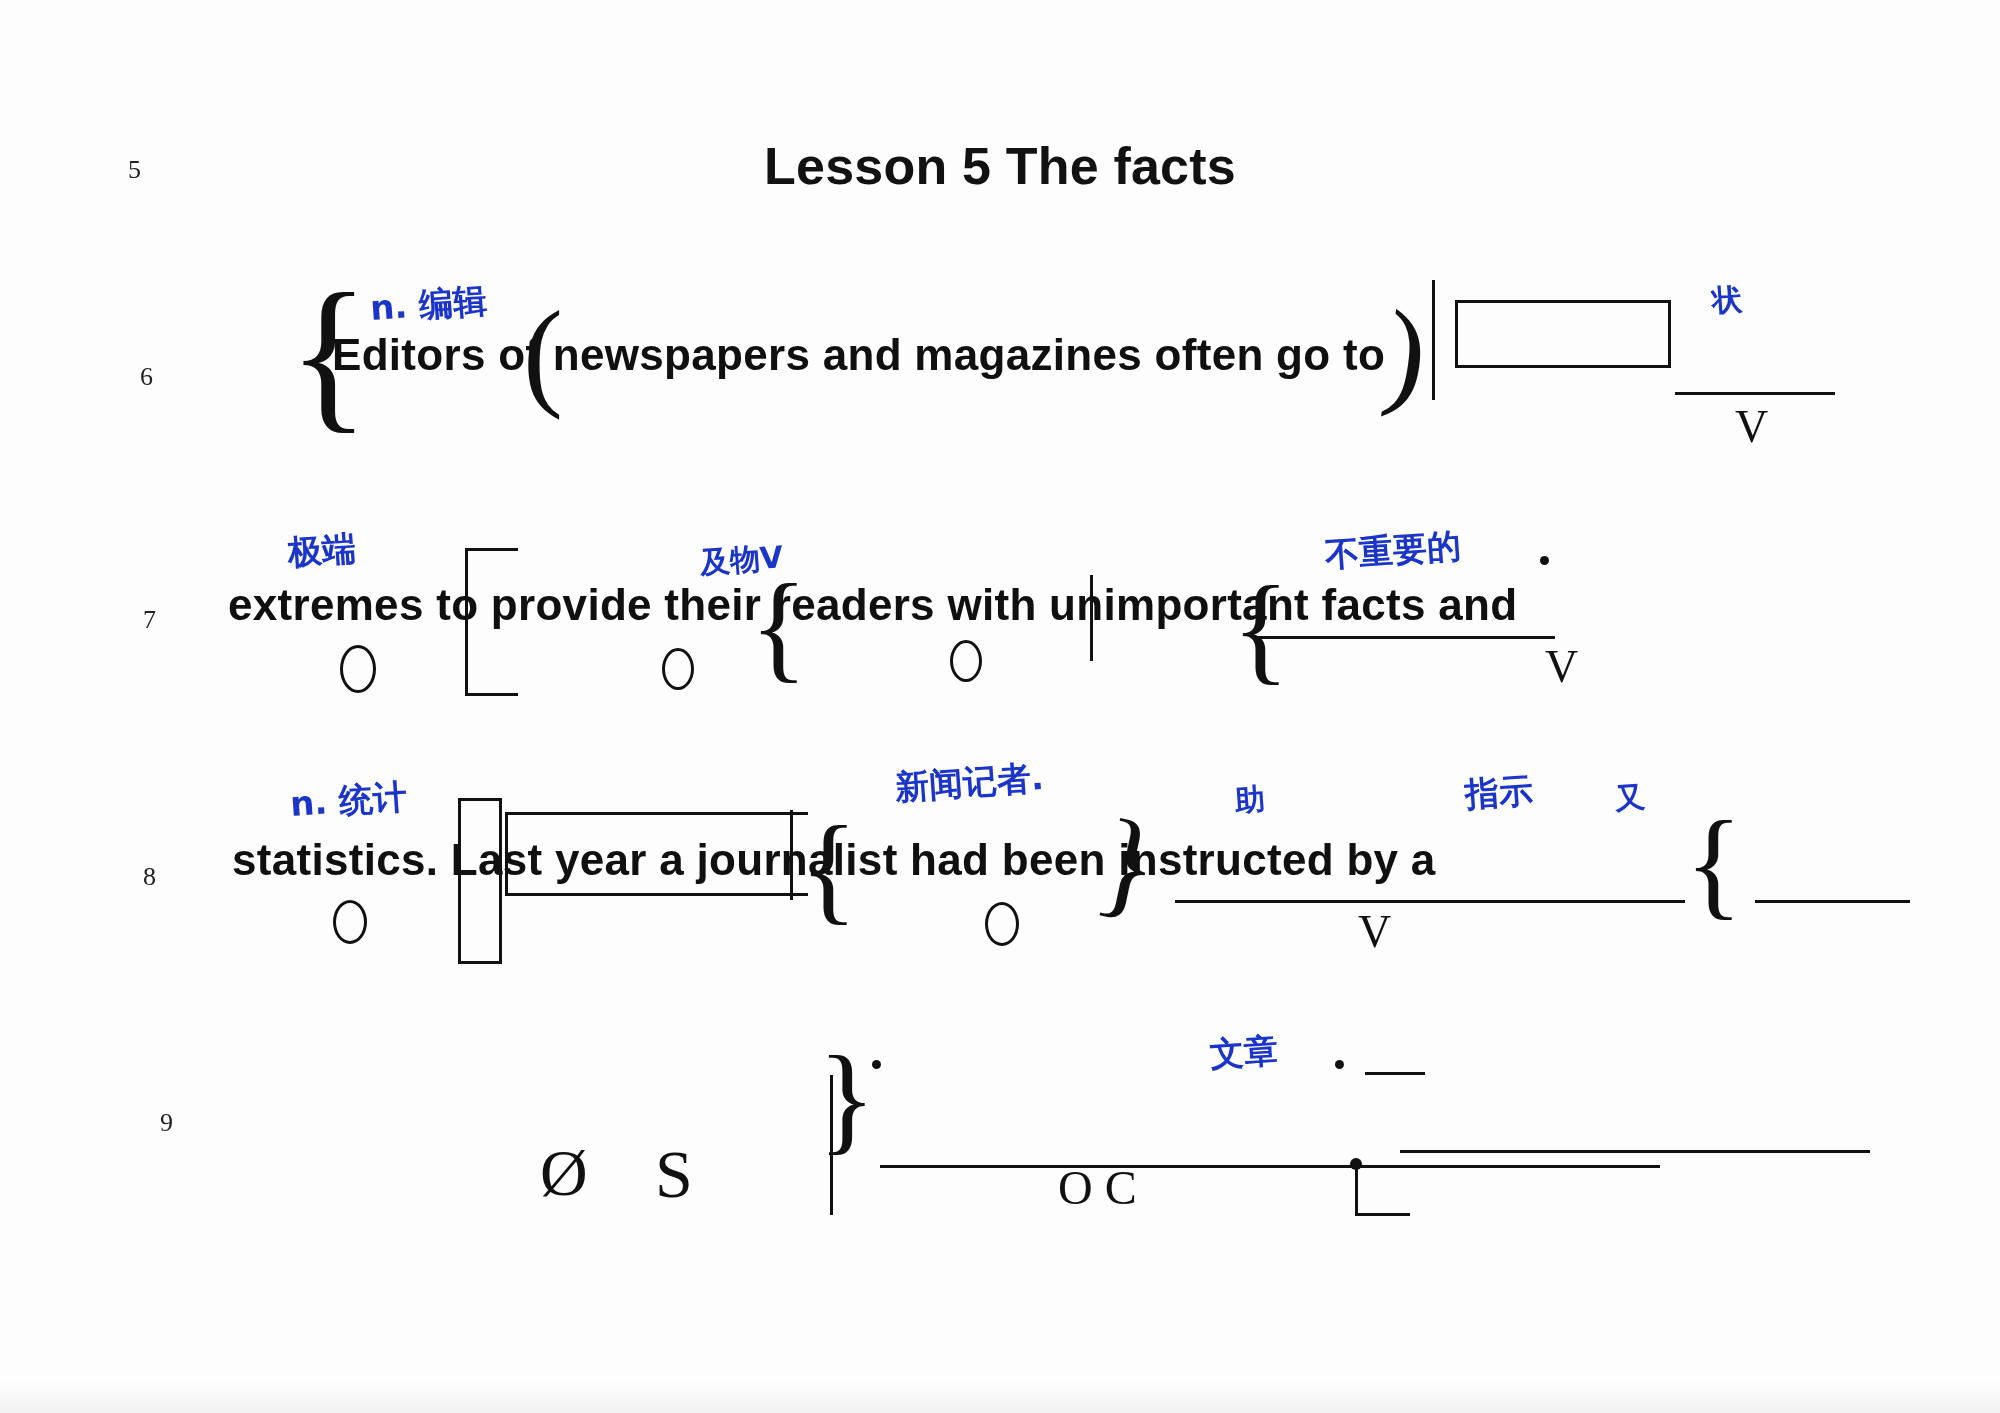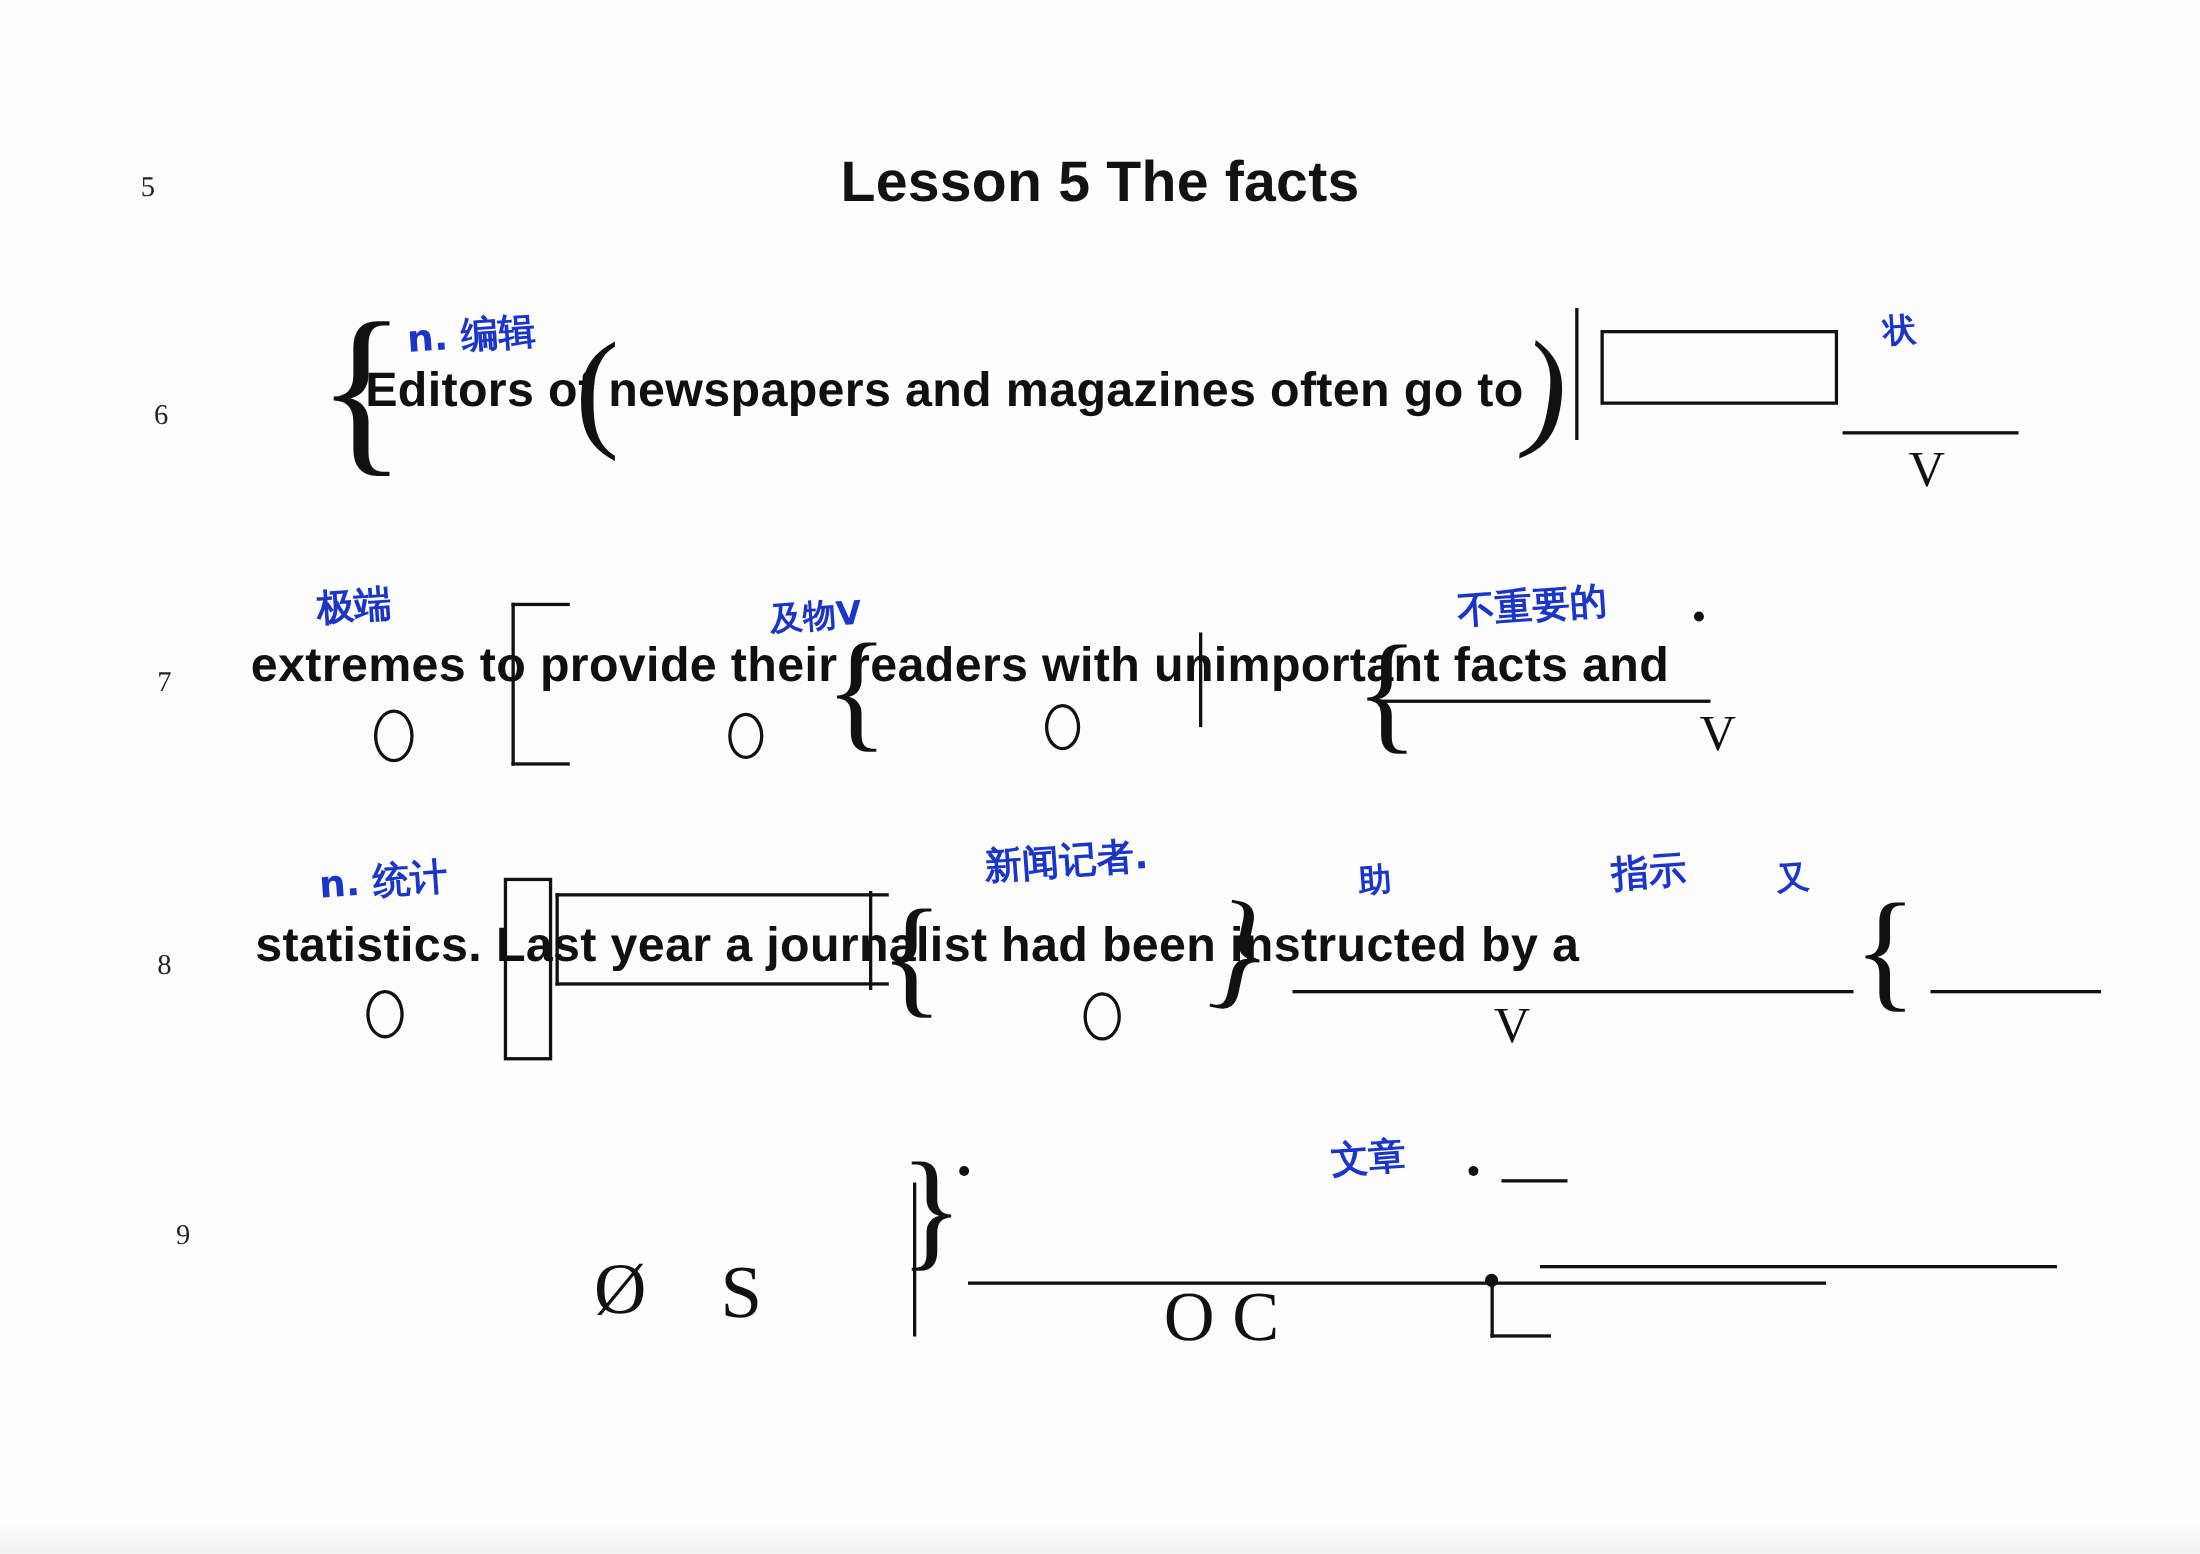--- a/index.html
+++ b/index.html
@@ -185,21 +185,21 @@
   <div class="ann" style="left:1755px; top:900px; width:155px; height:3px; background:#111;"></div>
 
   <div class="ann ann-huge" style="left:818px; top:1030px;">}</div>
   <div class="ann ann-dot" style="left:872px; top:1060px;"></div>
   <div class="ann" style="left:830px; top:1075px; width:3px; height:140px; background:#111;"></div>
 
   <div class="ann ann-big" style="left:540px; top:1135px; font-size:66px;">Ø</div>
   <div class="ann ann-big" style="left:655px; top:1135px; font-size:68px;">S</div>
 
   <div class="ann" style="left:880px; top:1165px; width:780px; height:3px; background:#111;"></div>
-  <div class="ann ann-big" style="left:1058px; top:1160px; font-size:64px;">O C</div>
+  <div class="ann ann-big" style="left:1058px; top:1160px; font-size:48px;">O C</div>
 
   <div class="ann ann-cn" style="left:1210px; top:1030px;">文章</div>
   <div class="ann ann-dot" style="left:1335px; top:1060px;"></div>
   <div class="ann ann-box-top" style="left:1365px; top:1072px; width:60px; height:0px; border-left:none;"></div>
   <div class="ann ann-dot" style="left:1350px; top:1158px; width:12px; height:12px;"></div>
   <div class="ann ann-box-bottom" style="left:1355px; top:1165px; width:52px; height:48px; border-bottom:3px solid #111;"></div>
   <div class="ann" style="left:1400px; top:1150px; width:470px; height:3px; background:#111;"></div>
 
 </div>
 

